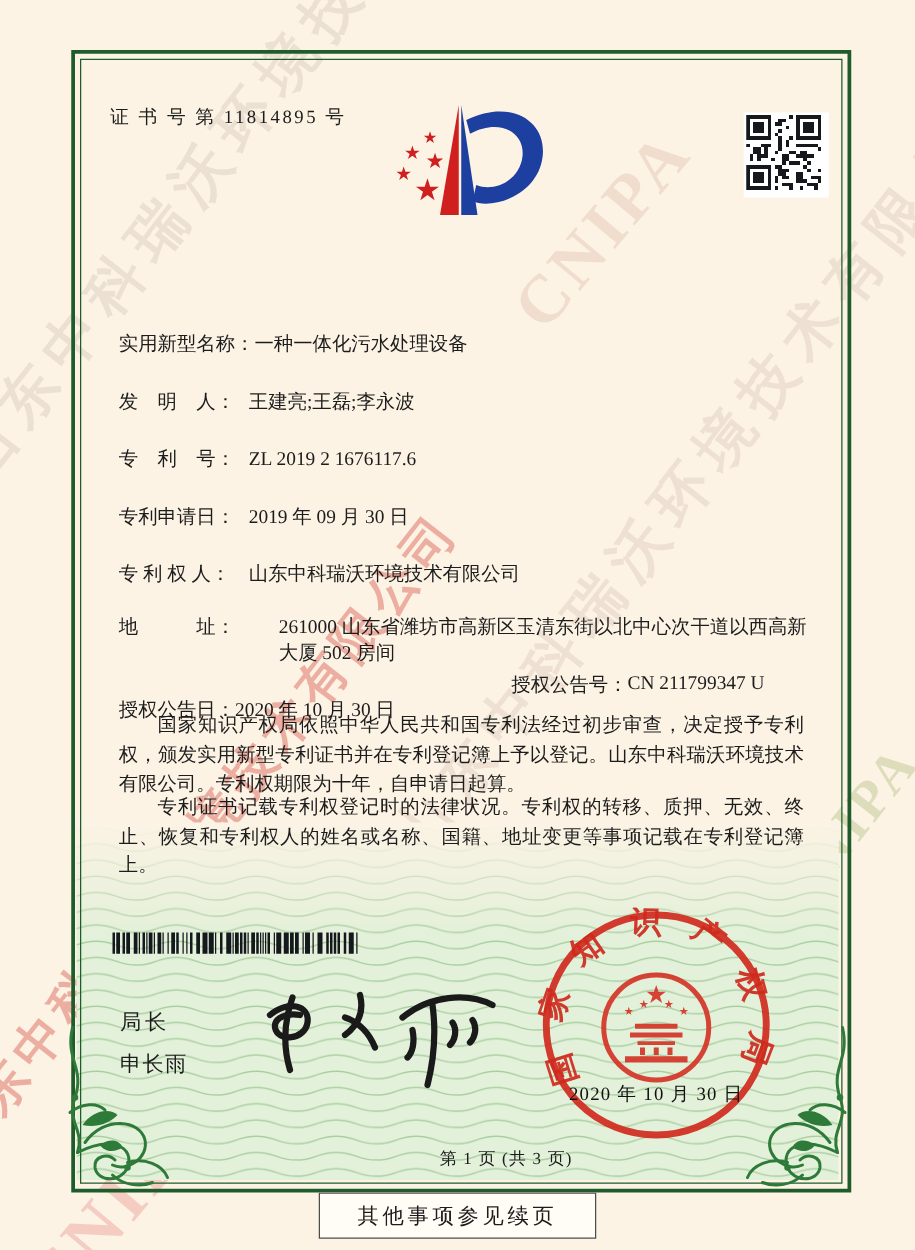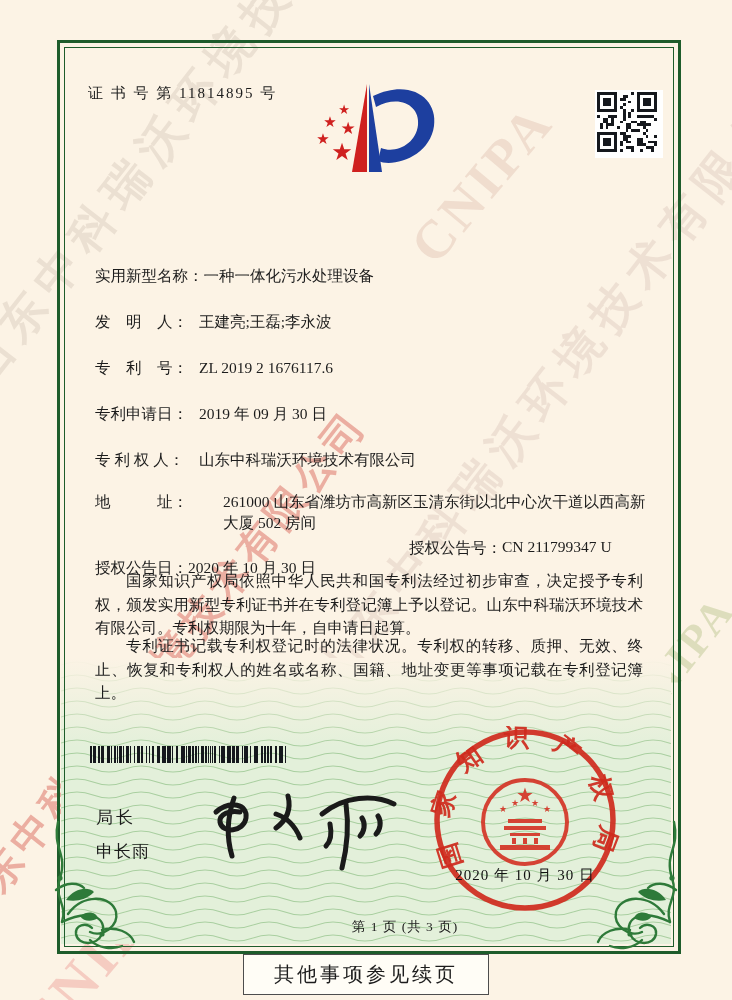--- a/index.html
+++ b/index.html
@@ -52,21 +52,21 @@
 
   .sig-title{left:96px; top:806px; font-size:17px; letter-spacing:3px;}
   .sig-name{left:96px; top:840px; font-size:17px; letter-spacing:1px;}
   .sig-hand{left:196px; top:778px;}
 
   .seal{left:430px; top:726px; width:190px; height:192px;}
   .seal-date{left:430px; top:866px; width:190px; text-align:center; font-size:15px; color:#111; letter-spacing:1px; z-index:5;}
 
   .page-no{left:57px; top:918px; width:618px; text-align:center; font-size:13.5px; letter-spacing:1px;padding-left:39px;}
   .cont-tab{left:50%; top:954px; transform:translateX(-50%); background:#fffdf6;
-    border:1px solid #4d4d4d; padding:6px 30px; font-size:20px; letter-spacing:3px; white-space:nowrap;}
+    border:1px solid #4d4d4d; padding:6px 30px; font-size:17px; letter-spacing:3px; white-space:nowrap;}
 
   .flourish{position:absolute; width:124px; height:132px; pointer-events:none;}
   .flourish-left{left:36px; top:820px;}
   .flourish-right{left:572px; top:820px; transform:scaleX(-1);}
 </style>
 </head>
 <body>
 
 <div id="page">
 

